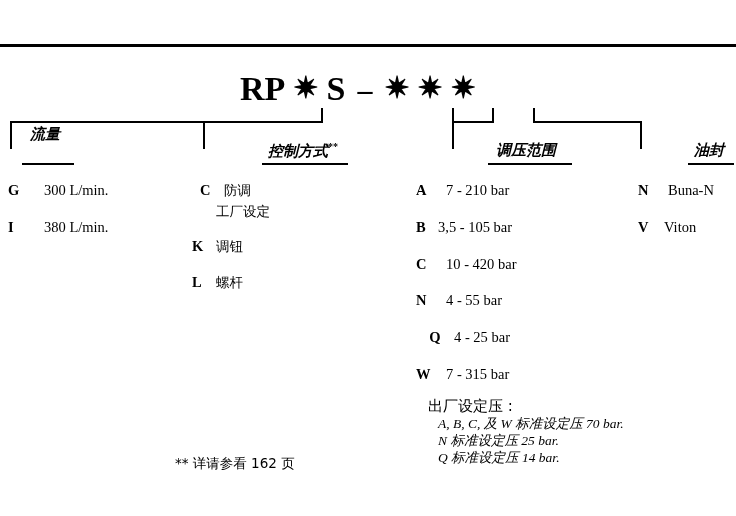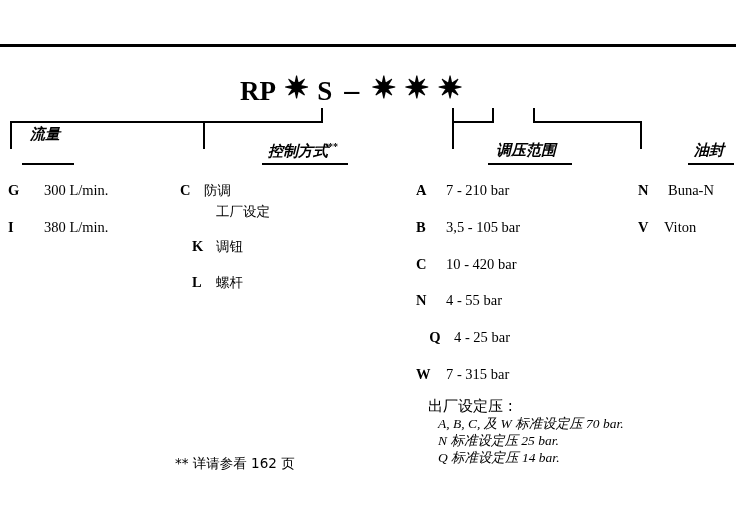--- a/index.html
+++ b/index.html
@@ -38,21 +38,21 @@
     width: 340px;
     height: 42px;
     font-family: "Liberation Serif", serif;
     font-weight: bold;
     font-size: 34px;
     letter-spacing: 0;
     white-space: nowrap;
     line-height: 42px;
   }
   .code-line span { display: inline-block; }
-  .code-rp { font-size: 27px; }
+  .code-rp { font-size: 34px; }
   .code-star {
     font-size: 30px;
     position: relative;
     top: -2px;
   }
   .gap-s { display: inline-block; width: 8px; }
   .gap-m { display: inline-block; width: 12px; }
   .dash { font-size: 30px; }
 
   
@@ -195,37 +195,37 @@
   </div>
   <div class="head-underline" style="left:688px; top:163px; width:46px;"></div>
 
   <div class="opt" style="left:8px; top:182px;">
     <span class="key">G</span><span class="val" style="margin-left:14px;">300 L/min.</span>
   </div>
   <div class="opt" style="left:8px; top:219px;">
     <span class="key">I</span><span class="val" style="margin-left:14px;">380 L/min.</span>
   </div>
 
-  <div class="opt" style="left:180px; top:182px;">
+  <div class="opt" style="left:200px; top:182px;">
     <span class="key">C</span><span class="val cjk" style="margin-left:2px;">防调</span>
   </div>
   <div class="sub-note" style="left:216px; top:203px;">工厂设定</div>
 
   <div class="opt" style="left:192px; top:238px;">
     <span class="key">K</span><span class="val cjk" style="margin-left:2px;">调钮</span>
   </div>
   <div class="opt" style="left:192px; top:274px;">
     <span class="key">L</span><span class="val cjk" style="margin-left:2px;">螺杆</span>
   </div>
 
   <div class="opt" style="left:416px; top:182px;">
     <span class="key">A</span><span class="val" style="margin-left:8px;">7 - 210 bar</span>
   </div>
   <div class="opt" style="left:416px; top:219px;">
-    <span class="key">B</span><span class="val" style="margin-left:8px;">3,5 - 105 bar</span>
+    <span class="key">B</span><span class="val" style="">3,5 - 105 bar</span>
   </div>
   <div class="opt" style="left:416px; top:256px;">
     <span class="key">C</span><span class="val" style="margin-left:8px;">10 - 420 bar</span>
   </div>
   <div class="opt" style="left:416px; top:292px;">
     <span class="key">N</span><span class="val" style="margin-left:8px;">4 - 55 bar</span>
   </div>
   <div class="opt" style="left:424px; top:329px;text-align:center;">
     <span class="key">Q</span><span class="val" style="margin-left:8px;">4 - 25 bar</span>
   </div>

